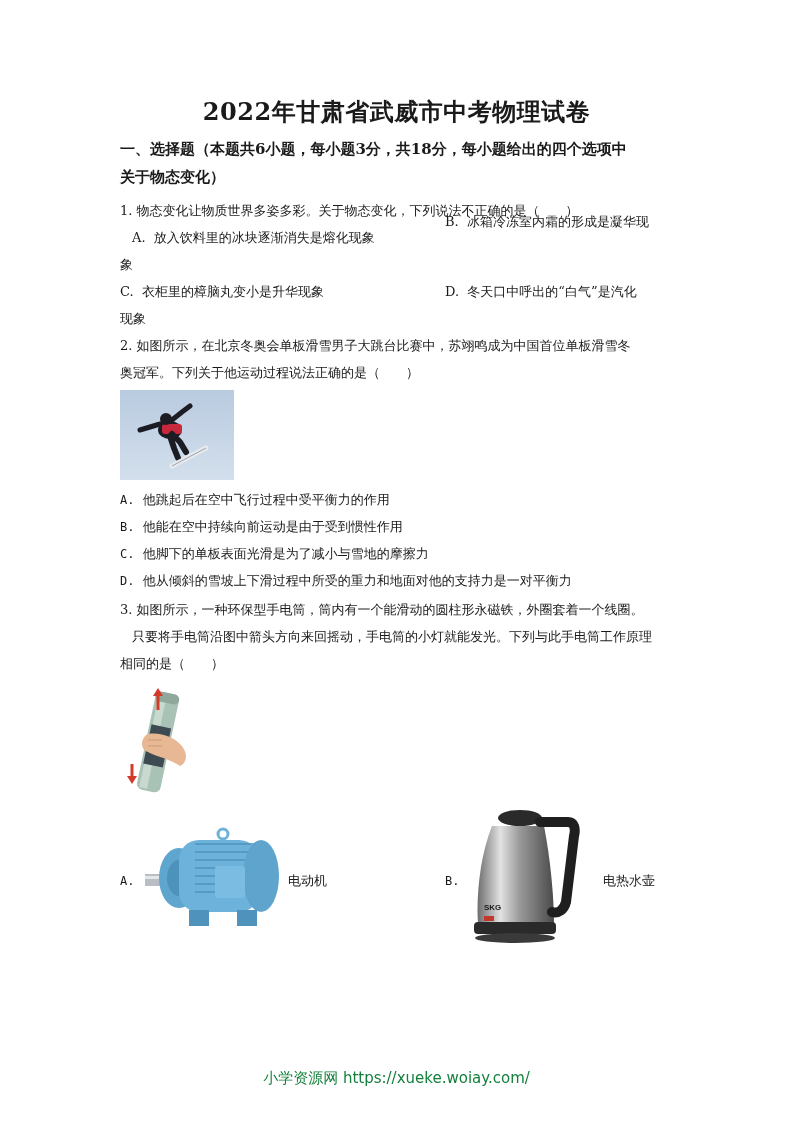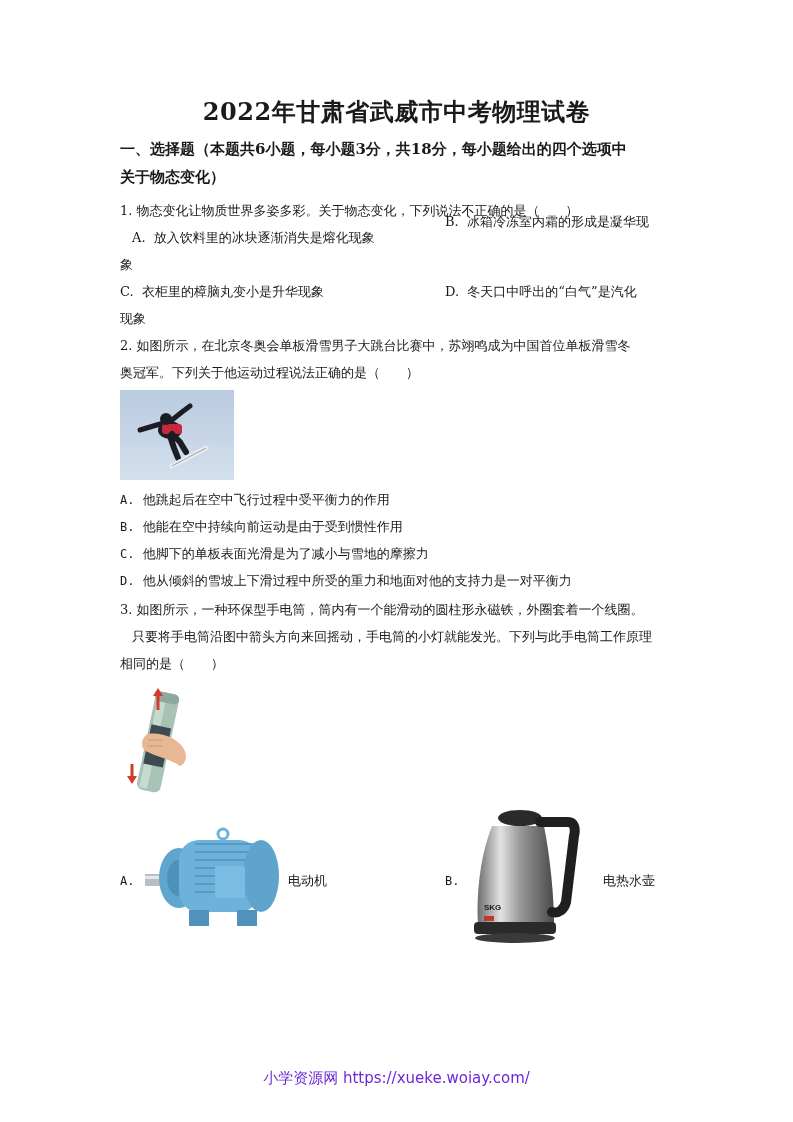--- a/index.html
+++ b/index.html
@@ -3,21 +3,21 @@
   <meta charset="utf-8">
   <style>
     html, body { margin: 0; padding: 0; background: #ffffff; }
     body { width: 793px; height: 1122px; position: relative; overflow: hidden;
            font-family: "DejaVu Serif", "Liberation Serif", serif; color: #1a1a1a; }
     .abs { position: absolute; }
     .title { left: 0; width: 793px; top: 96px; text-align: center; font-size: 24px; font-weight: bold; letter-spacing: 0.5px; }
     .section { left: 120px; width: 560px; font-size: 15px; font-weight: bold; line-height: 28px; }
     .line { font-size: 13px; line-height: 20px; white-space: nowrap; }
     .img-box { overflow: hidden; }
-    .footer { left: 0; width: 793px; top: 1069px; text-align: center; font-family: "DejaVu Sans", "Liberation Sans", sans-serif; font-size: 15px; color: #6d28d9; }
+    .footer { left: 0; width: 793px; top: 1069px; text-align: center; font-family: "DejaVu Sans", "Liberation Sans", sans-serif; font-size: 15px; color: #15803d; }
     .mono-label { font-family: "DejaVu Sans Mono", "Liberation Mono", monospace; font-size: 12px; }
   </style>
 </head>
 <body>
 
 <div class="abs title">2022年甘肃省武威市中考物理试卷</div>
 
 <div class="abs section" style="top:135px;">
   <div>一、选择题（本题共6小题，每小题3分，共18分，每小题给出的四个选项中</div>
   <div>关于物态变化）</div>

